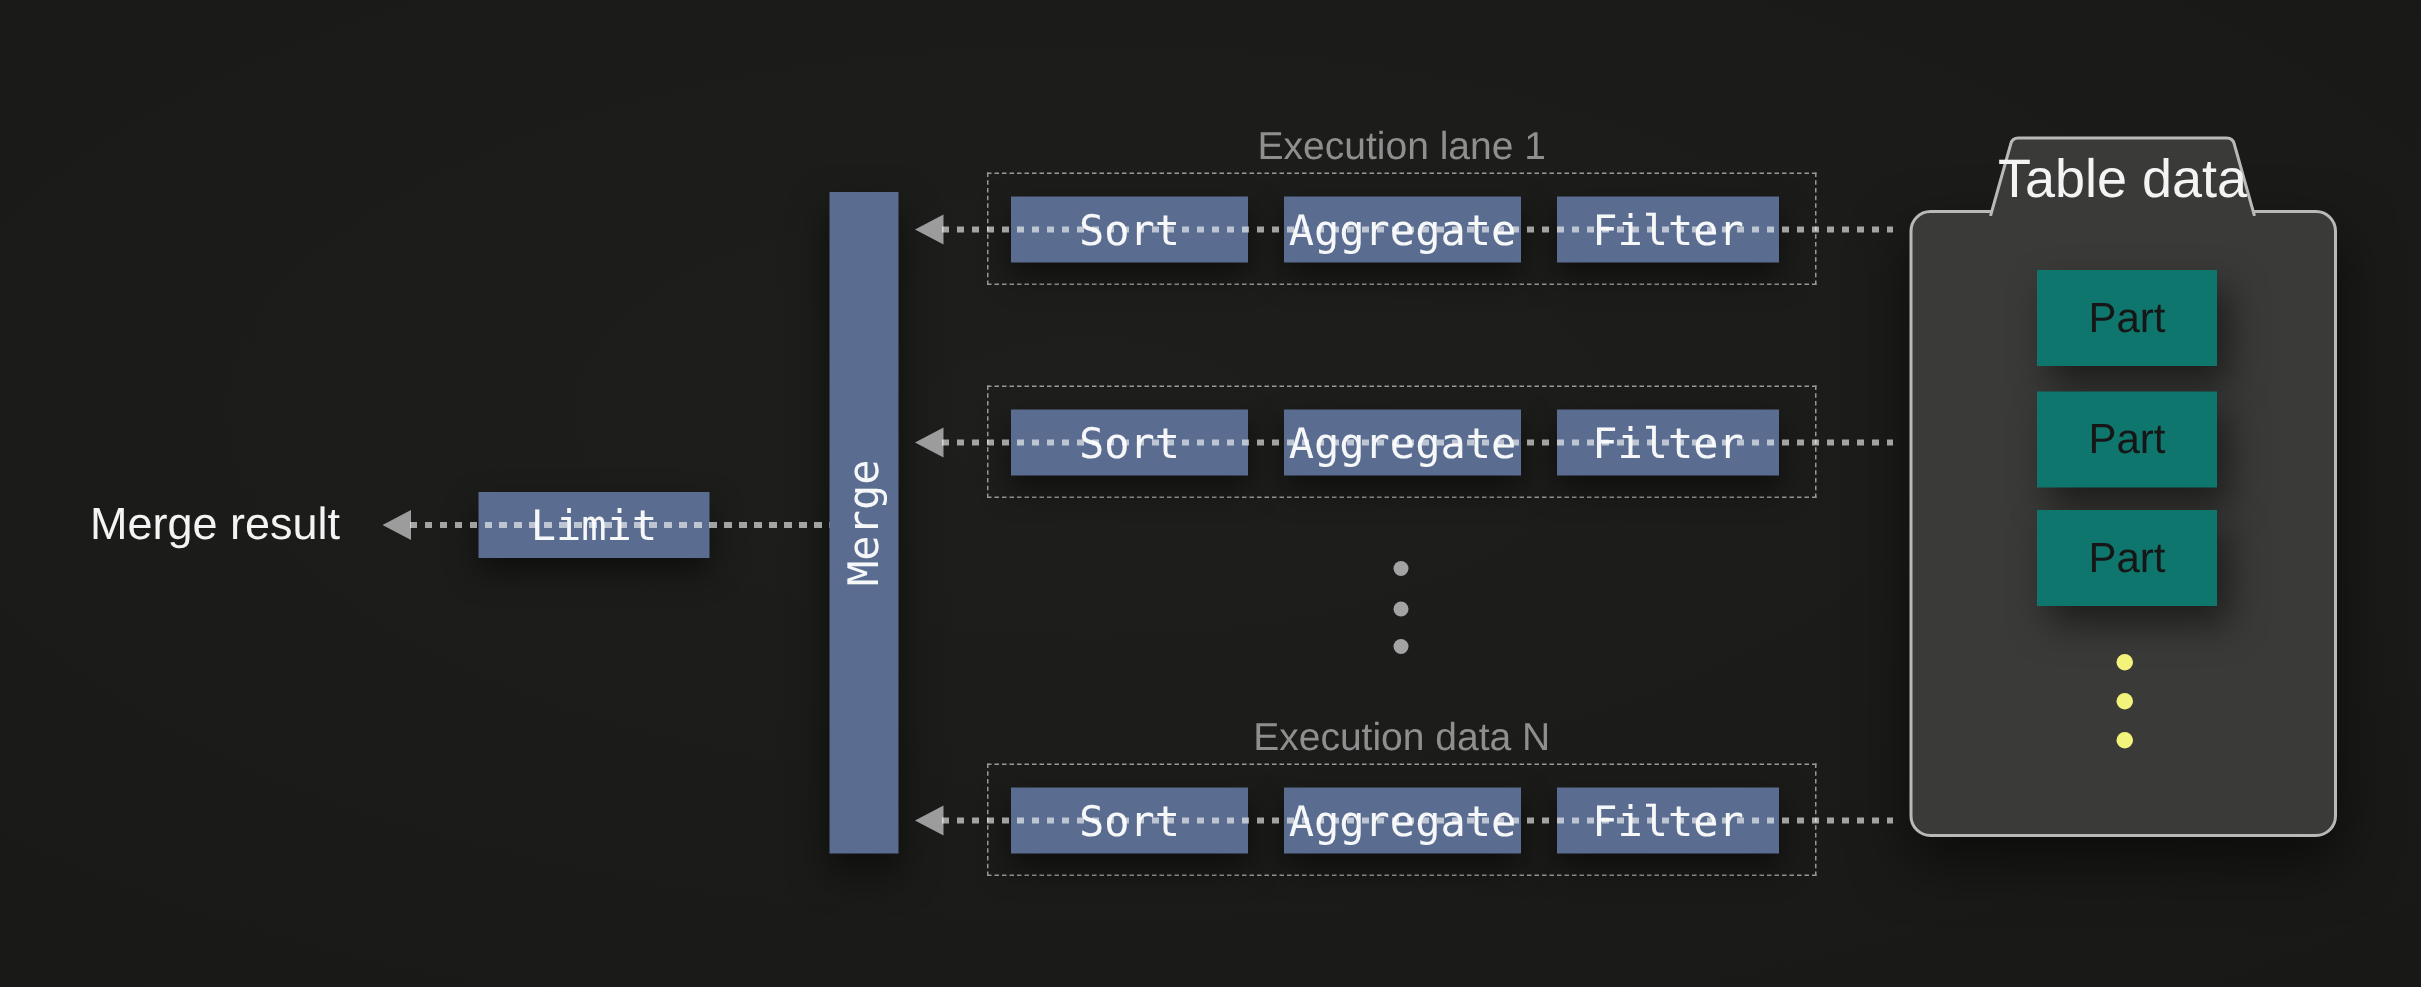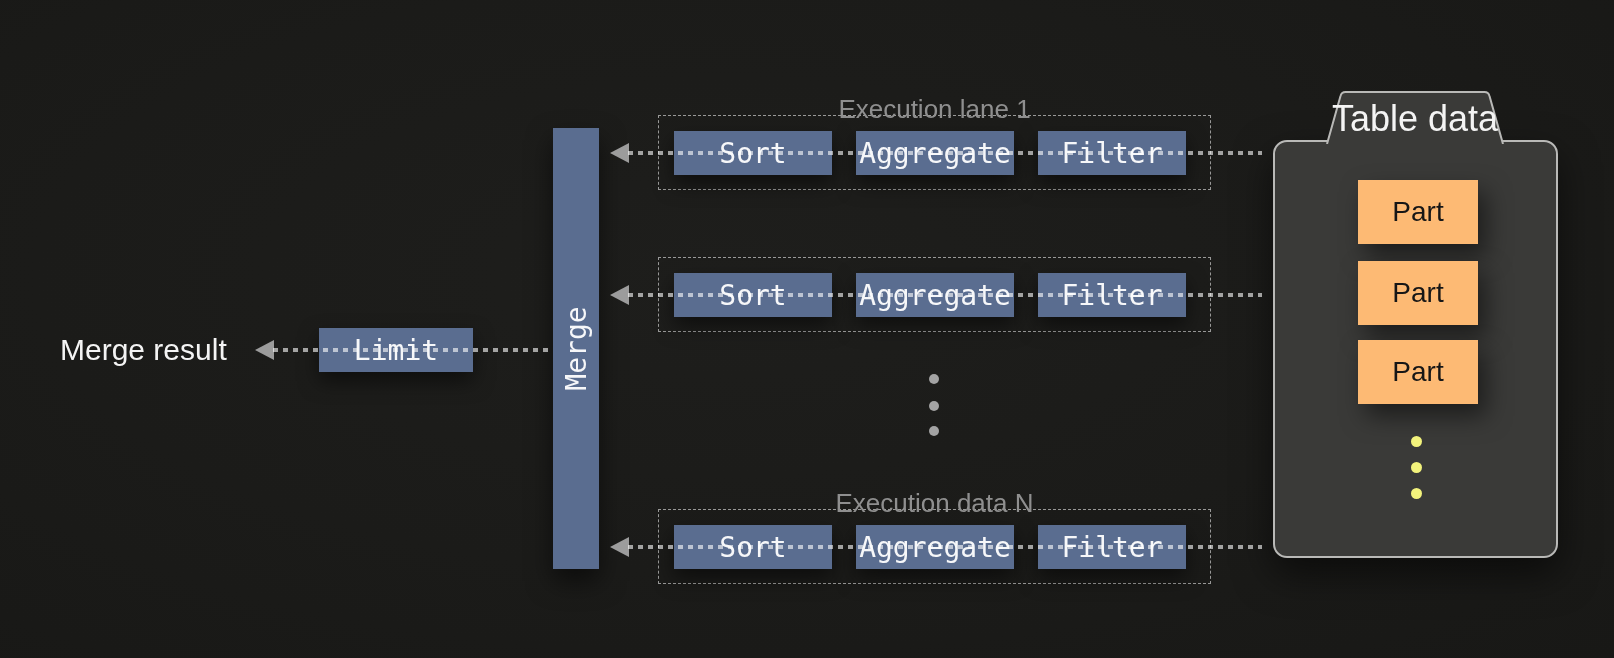--- a/index.html
+++ b/index.html
@@ -39,21 +39,21 @@
     transform:rotate(-90deg);white-space:nowrap;color:#f6f7f9;
     font-family:"DejaVu Sans Mono","Liberation Mono",monospace;font-size:28px;
   }
   
   .lane{
     position:absolute;left:658px;width:553px;height:75px;z-index:2;
     border:1px dashed rgba(255,255,255,.55);box-sizing:border-box;
   }
   .lane-label{
     position:absolute;left:0;right:0;top:-34px;height:30px;
-    text-align:center;color:#8f8f8f;font-size:26px;line-height:30px;margin-top:12px;
+    text-align:center;color:#8f8f8f;font-size:26px;line-height:30px;
   }
   .lane .op-sort{left:15px;top:15px;width:158px;}
   .lane .op-aggregate{left:197px;top:15px;width:158px;}
   .lane .op-filter{left:379px;top:15px;width:148px;}
   .lane-1{top:115px;}
   .lane-2{top:257px;}
   .lane-n{top:509px;}
   
   .dotcol{position:absolute;z-index:2;}
   .dot{position:absolute;border-radius:50%;}
@@ -65,21 +65,21 @@
     background:#3a3a38;border:2px solid #b9b9b7;border-radius:14px;box-sizing:border-box;
     box-shadow:0 16px 38px rgba(0,0,0,.55);
   }
   .panel-tab-svg{position:absolute;left:1318px;top:89px;width:194px;height:55px;z-index:3;}
   .panel-title{
     position:absolute;left:1318px;top:102px;width:194px;z-index:4;
     text-align:center;color:#f4f4f4;font-size:36px;line-height:34px;
   }
   .part-box{
     position:absolute;left:83px;width:120px;height:64px;
-    background:#fdba74;color:#161616;font-size:28px;
+    background:#0f766e;color:#161616;font-size:28px;
     display:flex;align-items:center;justify-content:center;
     box-shadow:8px 12px 24px rgba(0,0,0,.50);
   }
   .part-1{top:38px;} .part-2{top:119px;} .part-3{top:198px;}
 </style>
 </head>
 <body>
 
 <div class="stage">
 

